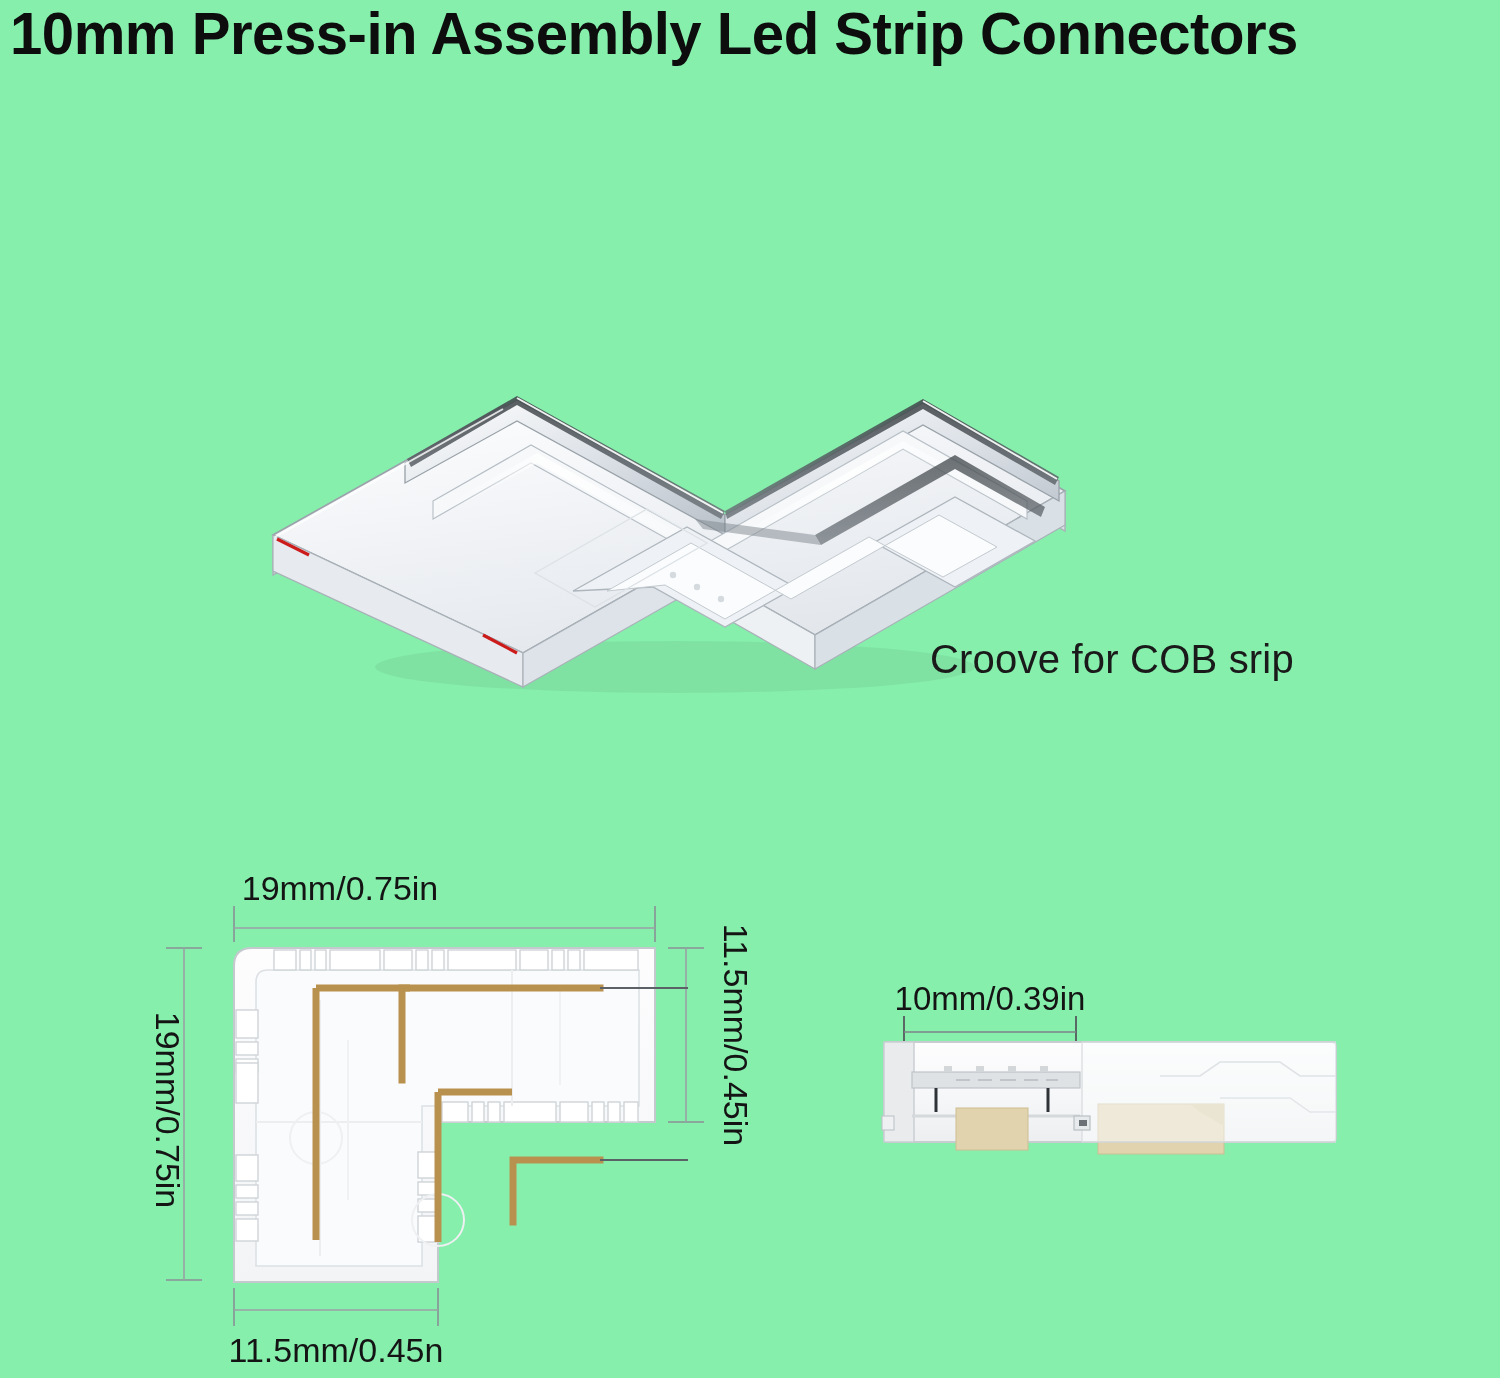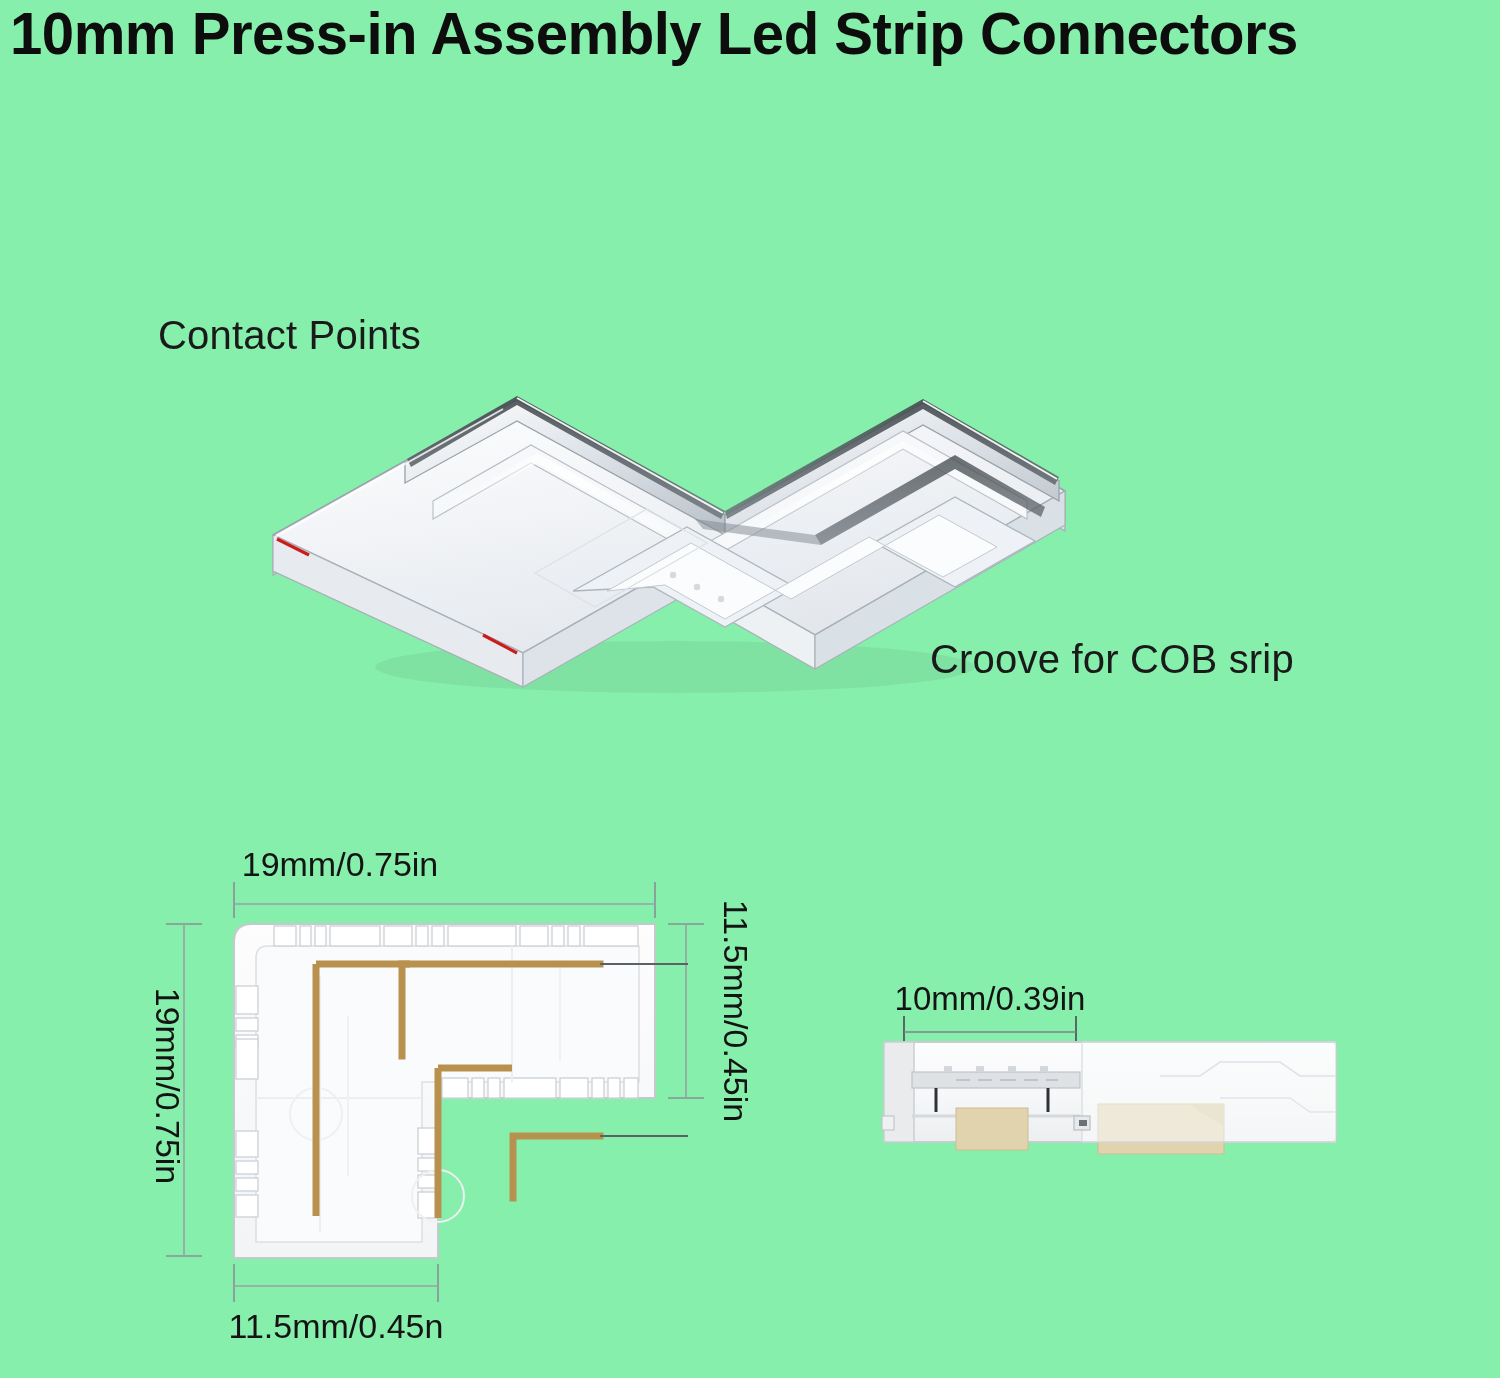--- a/index.html
+++ b/index.html
@@ -56,21 +56,21 @@
     top: 235px;
     width: 830px;
     height: 480px;
   }
   #hero svg { display:block; width:100%; height:100%; }
 
   
   #draw-left {
     position: absolute;
     left: 120px;
-    top: 846px;
+    top: 870px;
     width: 640px;
     height: 500px;
   }
   #draw-right {
     position: absolute;
     left: 860px;
     top: 980px;
     width: 500px;
     height: 220px;
   }
@@ -173,21 +173,20 @@
       <circle cx="466" cy="364" r="3.2" fill="#d4dade"></circle>
 
       <path d="M 280 338 L 392 274 L 452 308 L 340 372 Z" fill="none" stroke="#dde2e6" stroke-width="1.4"></path>
 
       <path d="M 262 163 L 468 278" stroke="#ffffff" stroke-width="2" opacity="0.9"></path>
       <path d="M 668 166 L 802 244" stroke="#ffffff" stroke-width="2" opacity="0.9"></path>
       <path d="M 20 302 L 248 174" stroke="#ffffff" stroke-width="2" opacity="0.8"></path>
     </svg>
   </div>
 
-  <div class="callout" id="callout-contact">Contact Points</div>
 
   <div class="callout" id="callout-groove">Croove for COB srip</div>
 
   <div id="draw-left">
     <svg viewBox="0 0 640 500" xmlns="http://www.w3.org/2000/svg">
       <defs>
         <linearGradient id="bodyFill" x1="0" y1="0" x2="0" y2="1">
           <stop offset="0%" stop-color="#fdfdfe"></stop>
           <stop offset="100%" stop-color="#f3f4f6"></stop>
         </linearGradient>

